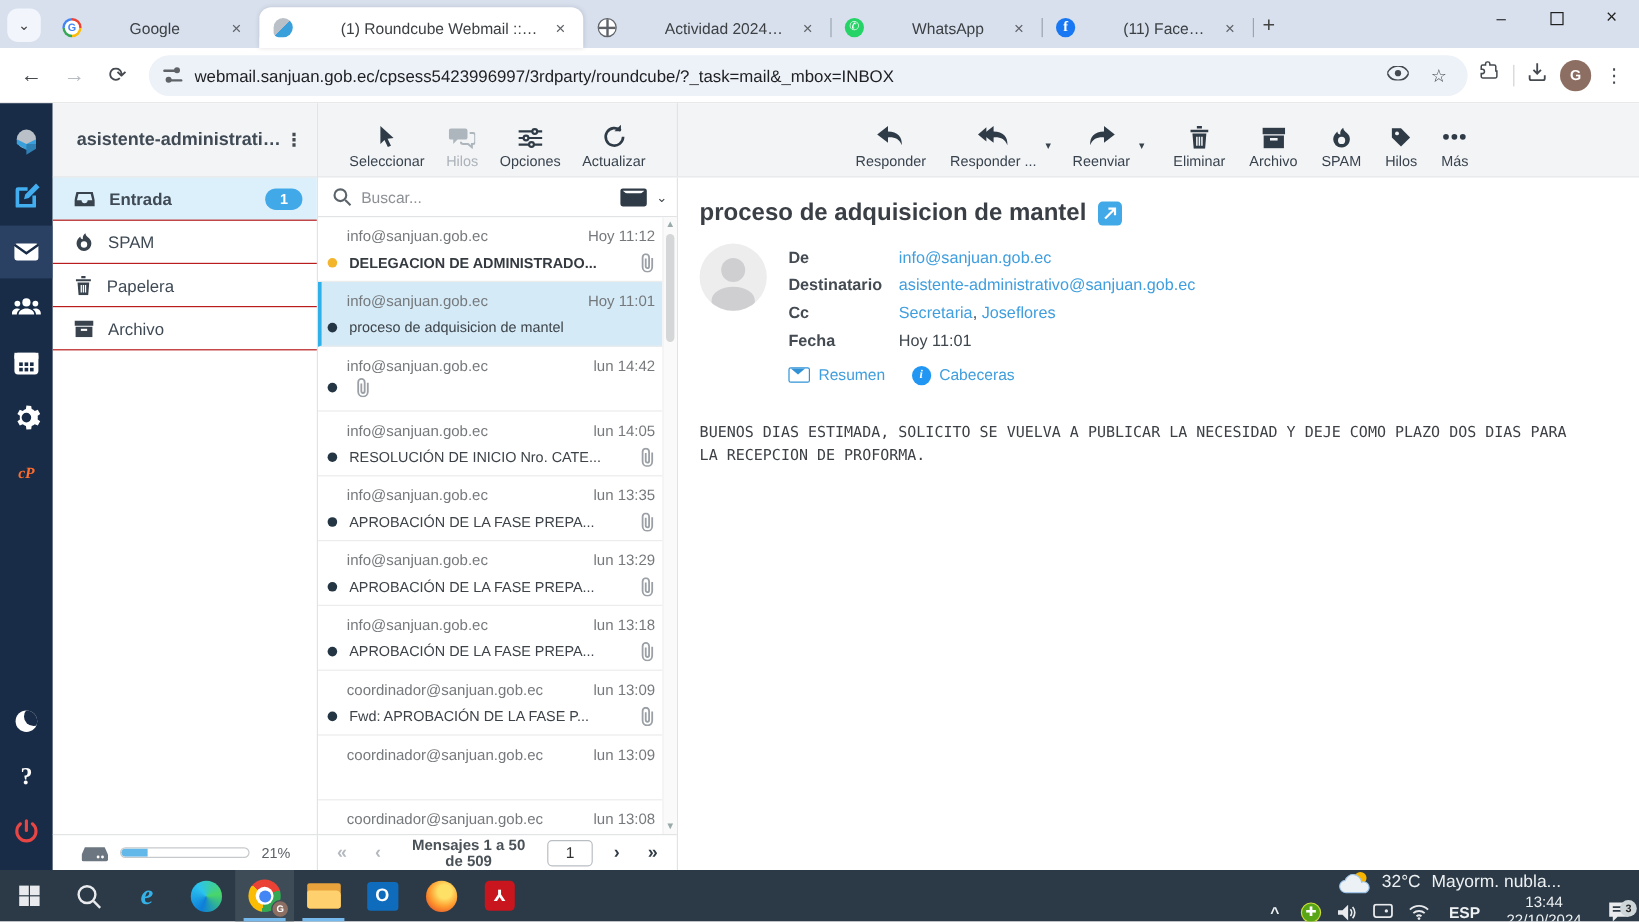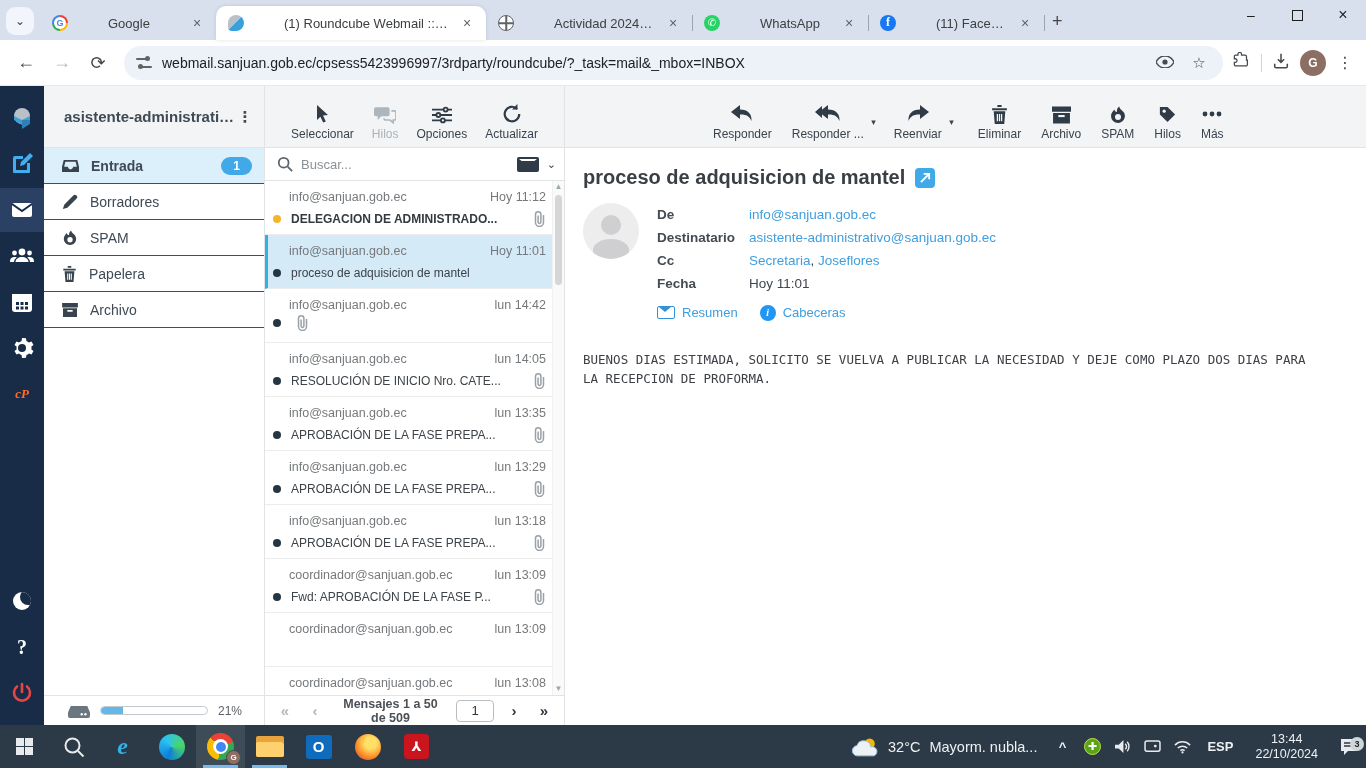--- a/index.html
+++ b/index.html
@@ -149,21 +149,21 @@
   .chrome-c{width:27px;height:27px;border-radius:50%;background:conic-gradient(from -50deg,#ea4335 0 120deg,#34a853 120deg 240deg,#fbbc05 240deg 360deg);position:relative;}
   .chrome-c::before{content:"";position:absolute;inset:6px;background:#fff;border-radius:50%;}
   .chrome-c::after{content:"";position:absolute;inset:8.5px;background:#4285f4;border-radius:50%;}
   .g-badge{position:absolute;right:4px;bottom:3px;width:15px;height:15px;border-radius:50%;background:#8d6e63;color:#fff;font-size:8px;font-weight:bold;display:flex;align-items:center;justify-content:center;border:1px solid #3d4c57;z-index:2;}
   .folder-ic{width:28px;height:21px;position:relative;}
   .folder-ic::before{content:"";position:absolute;inset:0;background:#e8a33d;border-radius:2px;}
   .folder-ic::after{content:"";position:absolute;left:0;right:0;bottom:0;height:15px;background:#ffd16e;border-radius:2px 4px 2px 2px;}
   .outlook-ic{width:26px;height:24px;background:#0f6cbd;border-radius:3px;color:#fff;font-weight:bold;font-size:15px;display:flex;align-items:center;justify-content:center;}
   .ff-ic{width:26px;height:26px;border-radius:50%;background:radial-gradient(circle at 60% 35%,#ffe066 0 25%,#ff9a2e 55%,#e3562a 85%);}
   .pdf-ic{width:25px;height:25px;background:#c9151e;border-radius:4px;color:#fff;font-weight:bold;font-size:13px;display:flex;align-items:center;justify-content:center;}
-  .tb-right{margin-left:auto;display:flex;align-items:center;}
+  .tb-right{margin-left:auto;display:flex;align-items:center;flex-direction:column;}
   .weather{display:flex;align-items:center;gap:9px;padding:0 12px;font-size:14.5px;white-space:nowrap;}
   .tray{display:flex;align-items:center;gap:4px;}
   .tray-ic{width:26px;display:flex;align-items:center;justify-content:center;font-size:13px;color:#eef1f3;}
   .av-green{width:17px;height:17px;border-radius:50%;background:#58a618;border:1px solid #cddc39;color:#fff;font-size:11px;line-height:15px;text-align:center;font-weight:bold;}
   .lang{font-size:13px;font-weight:bold;padding:0 8px;}
   .clock{font-size:12.5px;text-align:center;line-height:15px;padding:0 10px;white-space:nowrap;}
   .notif{position:relative;width:34px;display:flex;align-items:center;justify-content:center;}
   .notif-badge{position:absolute;right:2px;bottom:5px;width:14px;height:14px;border-radius:50%;background:#cfd6da;color:#222;font-size:9px;font-weight:bold;display:flex;align-items:center;justify-content:center;}
 </style>
 </head>
@@ -319,26 +319,20 @@
         <span class="account-name">asistente-administrativo...</span>
         <span class="kebab" style="font-weight:bold;font-size:15px">⋮</span>
       </div>
       <div class="folder-list">
         <div class="folder selected">
           <svg width="17" height="14" viewBox="0 0 20 16">
               <path d="M2 1h16l2 8v6H0V9z M2.5 9H7c0 1.6 1.3 3 3 3s3-1.4 3-3h4.5L16 3H4z" fill="#39434e" fill-rule="evenodd"></path>
             </svg>
           <span>Entrada</span>
           <span class="badge">1</span>
-        </div>
-        <div class="folder">
-          <svg width="16" height="16" viewBox="0 0 18 18">
-              <path d="M1 17l1.5-5L13 1.5a2.1 2.1 0 0 1 3 0l.5.5a2.1 2.1 0 0 1 0 3L6 15.5z" fill="#39434e"></path>
-            </svg>
-          <span>Borradores</span>
         </div>
         <div class="folder">
           <svg width="16" height="16" viewBox="0 0 18 18">
               <path d="M9 17A7 7 0 0 1 2 10c0-3 2-5 3.5-6.5C5.5 5 6.5 6 8 6c-.5-2 .5-4.5 2.5-5.5C10 3 14 4.5 15.3 7.2A7 7 0 0 1 9 17z" fill="#39434e"></path>
               <circle cx="9" cy="11" r="3" fill="#fff"></circle>
             </svg>
           <span>SPAM</span>
         </div>
         <div class="folder">
           <svg width="15" height="16" viewBox="0 0 16 18">

